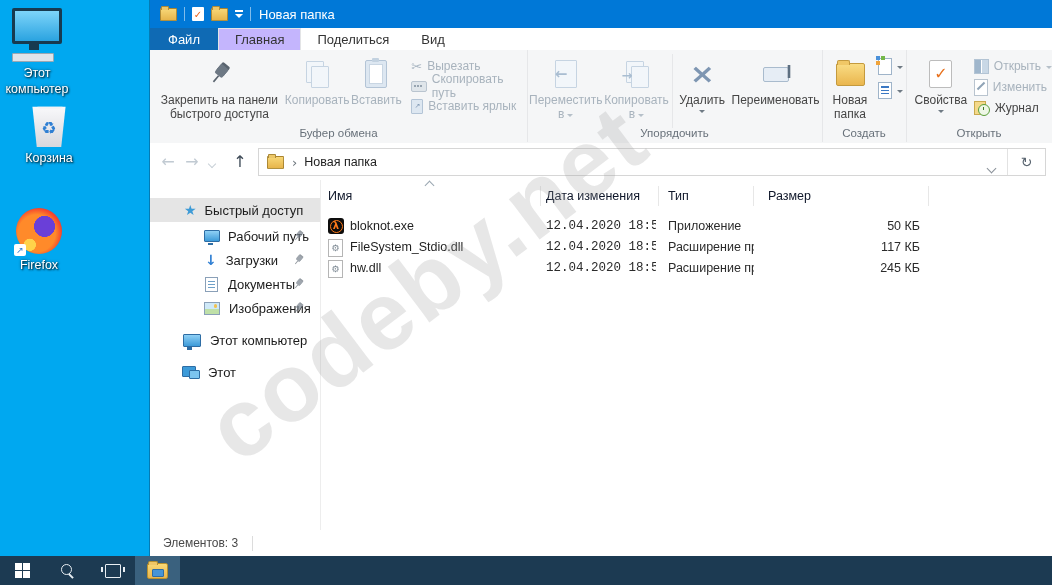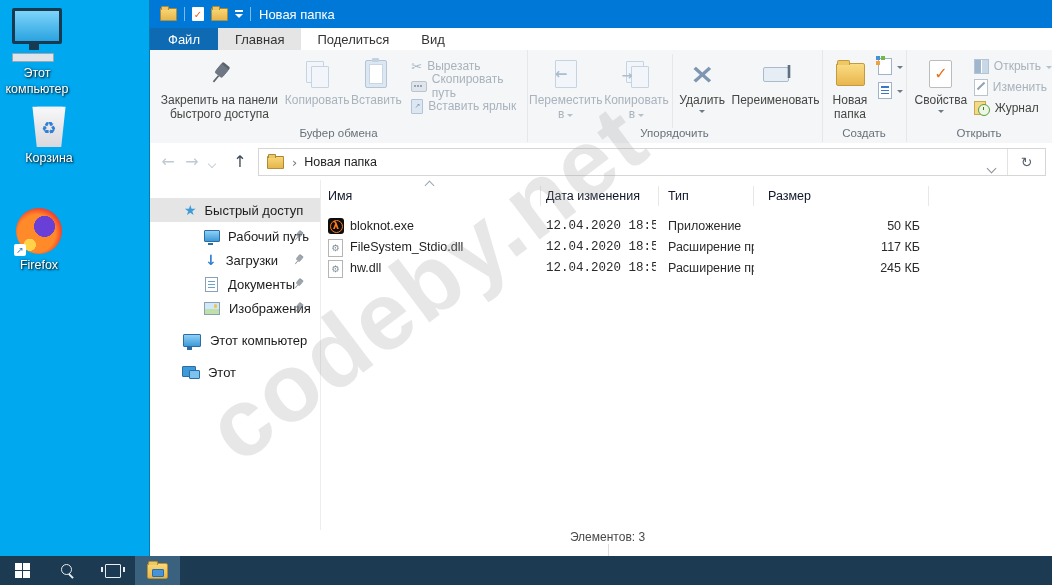--- a/index.html
+++ b/index.html
@@ -42,21 +42,21 @@
   .mini-folder:before{content:"";position:absolute;top:-3px;left:0;width:6px;height:3px;background:#ecc768;border:1px solid rgba(120,90,20,.55);border-bottom:none;border-radius:1px 1px 0 0;}
   .mini-props{width:12px;height:14px;background:#fff;border-radius:1px;display:flex;align-items:center;justify-content:center;font-size:10px;font-weight:bold;color:#e8601a;}
   .qat-custom{display:flex;flex-direction:column;align-items:center;}
   .qat-custom .bar{width:8px;height:2px;background:#fff;margin-bottom:2px;}
   .tri{width:0;height:0;border-left:4px solid transparent;border-right:4px solid transparent;border-top:4px solid #fff;}
 
   
   .tabstrip{position:absolute;left:0;top:28px;right:0;height:22px;background:#fff;display:flex;align-items:stretch;font-size:13px;}
   .tab{display:flex;align-items:center;padding:0 16px;color:#333;cursor:default;}
   .tab-file{background:#0f6ab4;color:#fff;padding:0 18px;}
-  .tab-active{background:#e5e5e5;border:1px solid #e3e4e6;border-bottom:none;}
+  .tab-active{background:#c4b5fd;border:1px solid #e3e4e6;border-bottom:none;}
 
   
   .ribbon{position:absolute;left:0;top:50px;right:0;height:93px;background:#f5f6f7;border-bottom:1px solid #dfe1e3;}
   .rgroup{position:absolute;top:0;height:92px;border-right:1px solid #e6e7e9;}
   .glabel{position:absolute;bottom:3px;left:0;width:100%;text-align:center;font-size:11.5px;color:#68717a;}
   .rrow{position:absolute;top:4px;left:0;right:0;bottom:18px;display:flex;align-items:flex-start;}
   .rbtn{display:flex;flex-direction:column;align-items:center;text-align:center;font-size:12px;color:#454545;padding-top:3px;line-height:1.15;}
   .rbtn .icobox{height:34px;display:flex;align-items:center;justify-content:center;margin-bottom:3px;}
   .rbtn.dis{color:#a8b3bd;}
   .dd{width:0;height:0;border-left:3.5px solid transparent;border-right:3.5px solid transparent;border-top:3.5px solid #6f7a84;margin-top:2px;}
@@ -147,21 +147,21 @@
   .c-name{left:30px;width:190px;}
   .c-date{left:226px;width:110px;color:#2b2b2b;font-family:Liberation Mono, monospace;}
   .c-type{left:348px;width:86px;color:#2b2b2b;}
   .c-size{left:440px;width:160px;text-align:right;color:#2b2b2b;}
   .fico{position:absolute;left:8px;top:2px;width:16px;height:16px;}
   .hl{width:16px;height:16px;background:#0d0d0d;border-radius:3px;display:flex;align-items:center;justify-content:center;}
   .hl .lam{color:#ff7a1a;font-size:10px;font-weight:bold;border:1.2px solid #ff7a1a;border-radius:50%;width:11px;height:11px;display:flex;align-items:center;justify-content:center;}
   .dllico{width:13px;height:16px;background:#fff;border:1px solid #b5b5b5;position:relative;display:flex;align-items:center;justify-content:center;}
   .dllico .gear{font-size:9px;color:#7a8691;}
 
-  .statusbar{position:absolute;left:0;bottom:0;right:0;height:26px;background:#fff;display:flex;align-items:center;font-size:12px;color:#494949;flex-direction:column;}
+  .statusbar{position:absolute;left:0;bottom:0;right:0;height:26px;background:#fff;display:flex;align-items:center;font-size:12px;color:#494949;}
   .statusbar .stext{margin-left:13px;}
   .statusbar .ssep{width:1px;height:15px;background:#dcdcdc;margin-left:14px;}
 
   
   .taskbar{position:absolute;left:0;bottom:0;width:1052px;height:29px;background:#1c3a52;display:flex;align-items:stretch;}
   .tbtn{width:45px;display:flex;align-items:center;justify-content:center;}
   .tbtn.active{background:#3a617e;}
   .winlogo{width:15px;height:15px;background:
      linear-gradient(to right,rgba(0,0,0,0) 44%,#1c3a52 44% 56%,rgba(0,0,0,0) 56%),
      linear-gradient(to bottom,rgba(0,0,0,0) 44%,#1c3a52 44% 56%,rgba(0,0,0,0) 56%),#fff;}

